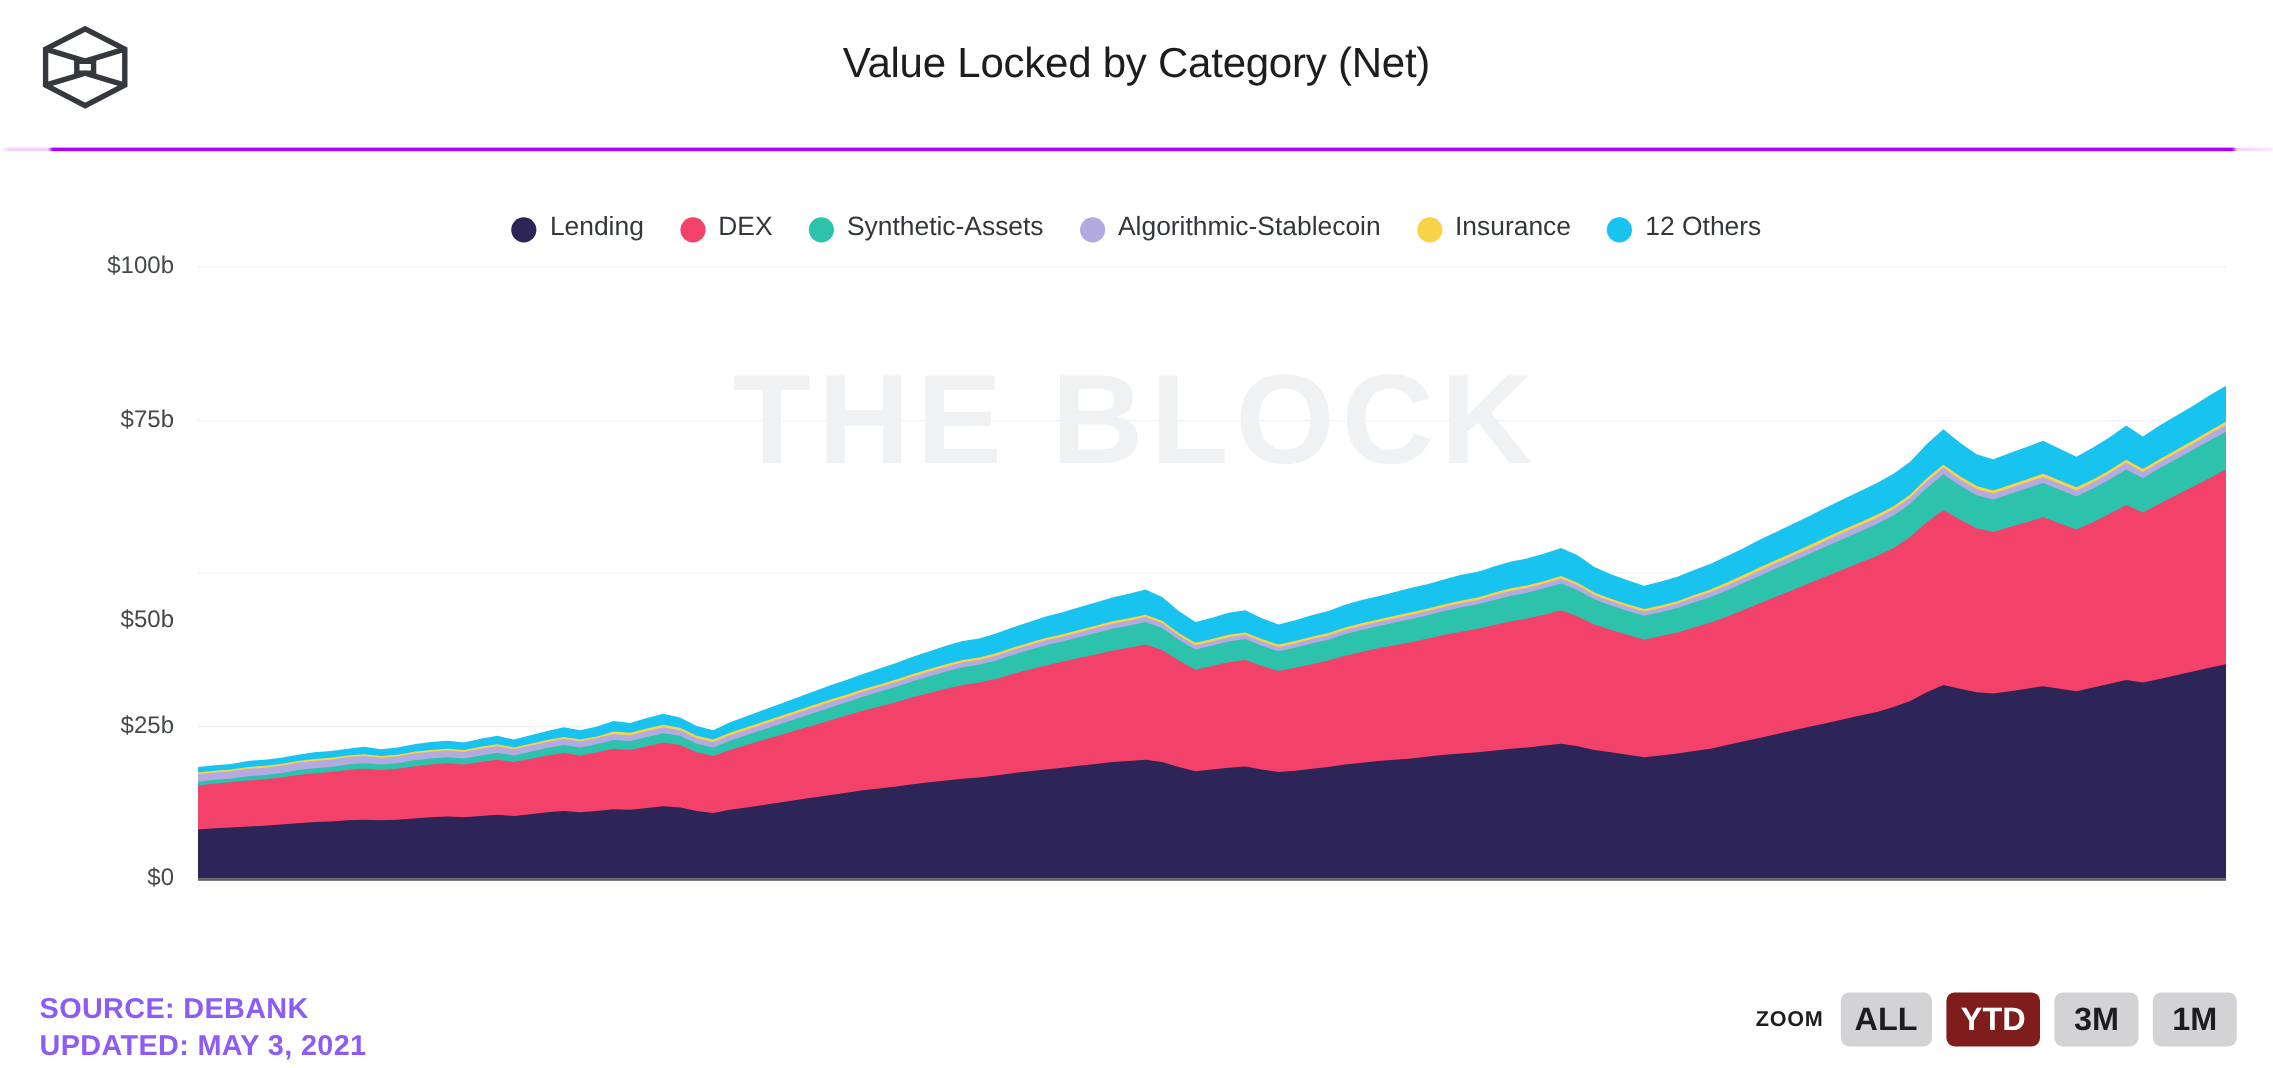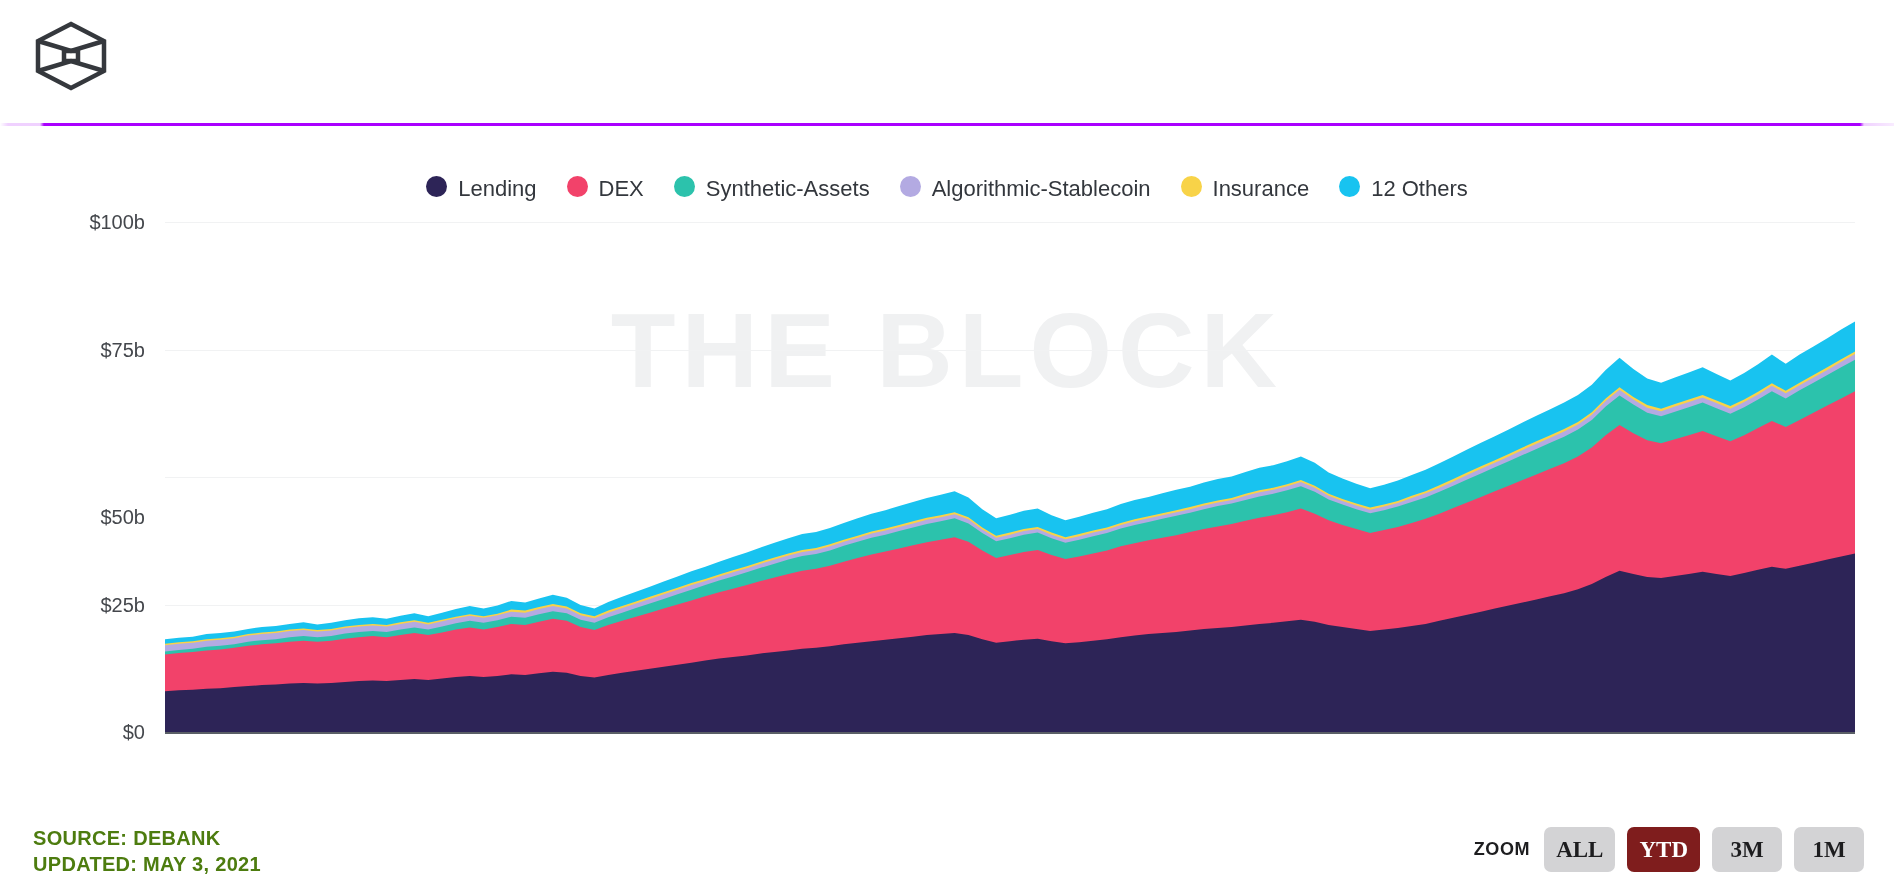--- a/index.html
+++ b/index.html
@@ -58,21 +58,21 @@
     position: absolute;
     left: 0; top: 176px;
     width: 1894px;
     display: flex;
     justify-content: center;
     align-items: center;
     gap: 30px;
   }
   .legend-item {
     display: flex;
-    align-items: flex-start;
+    align-items: flex-end;
     gap: 11px;
     cursor: pointer;
   }
   .legend-swatch {
     width: 21px; height: 21px;
     border-radius: 50%;
     flex: 0 0 auto;
   }
   .legend-label {
     font-size: 22px;
@@ -140,23 +140,23 @@
 
   
   #footer {
     position: absolute;
     left: 0; top: 820px;
     width: 1894px; height: 70px;
   }
   #source-block {
     position: absolute;
     left: 33px; top: 6px;
-    font-size: 20px;
-    font-weight: 700;
-    color: #4d7c0f;
+    font-size: 24px;
+    font-weight: 700;
+    color: #8b5cf6;
     line-height: 1.28;
     letter-spacing: 0.3px;
   }
   #zoom-controls {
     position: absolute;
     right: 30px; top: 7px;
     display: flex;
     align-items: center;
     gap: 12px;
   }
@@ -166,49 +166,50 @@
     color: #1d1d1f;
     letter-spacing: 0.6px;
     margin-right: 2px;
   }
   .zoom-btn {
     min-width: 70px;
     height: 45px;
     border-radius: 7px;
     background: #d3d3d5;
     color: #1d1d1f;
-    font-size: 23px;
+    font-size: 27px;
     font-weight: 700;
     display: flex;
     align-items: center;
     justify-content: center;
     padding: 0 12px;
     border: none;
     cursor: pointer;
-    font-family: Liberation Serif, serif;
+    font-family: Liberation Sans, sans-serif;
   }
   .zoom-btn.active {
     background: #7f1d1d;
     color: #ffffff;
   }
 </style>
 </head>
 <body>
 
 <div id="page">
 
   <div id="header">
     <div id="logo">
       <svg width="78" height="72" viewBox="0 0 78 72" fill="none">
         <path d="M39 4 L72 21 L72 51 L39 68 L6 51 L6 21 Z" stroke="#35383d" stroke-width="4.5" fill="none"></path>
         <path d="M6 21 L39 31 L72 21" stroke="#35383d" stroke-width="4.5" fill="none"></path>
         <path d="M6 51 L39 41 L72 51" stroke="#35383d" stroke-width="4.5" fill="none"></path>
         <path d="M32 31 L46 31 L46 41 L32 41 Z" stroke="#35383d" stroke-width="4.5" fill="none"></path>
       </svg>
     </div>
+    <div id="chart-title">Value Locked by Category (Net)</div>
     <div id="title-divider"></div>
   </div>
 
   <div id="legend">
       <div class="legend-item">
         <span class="legend-swatch" style="background: rgb(45, 36, 87);"></span>
         <span class="legend-label">Lending</span>
       </div>
       <div class="legend-item">
         <span class="legend-swatch" style="background: rgb(242, 66, 106);"></span>

